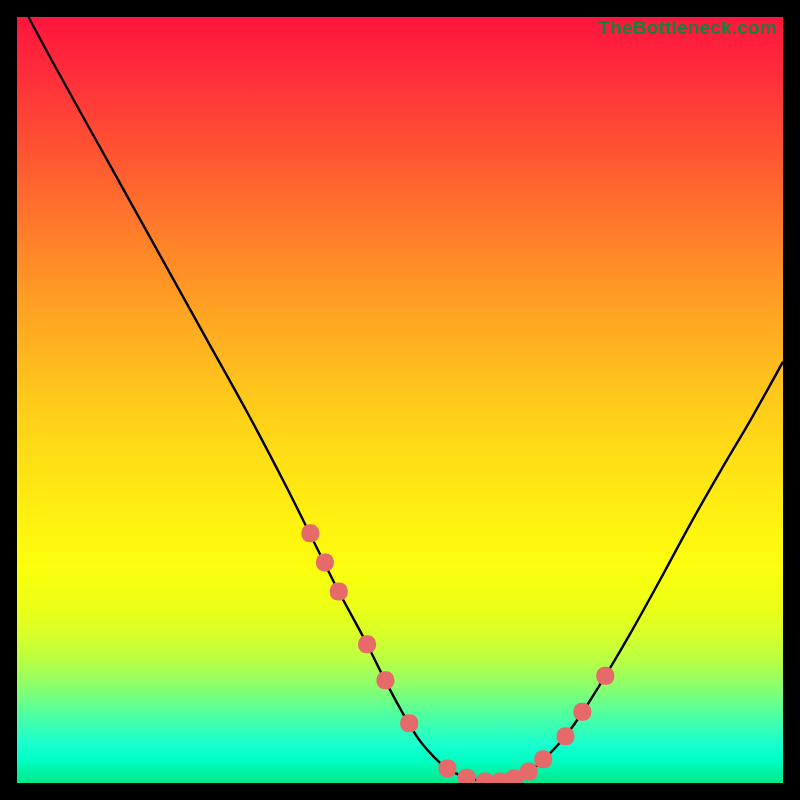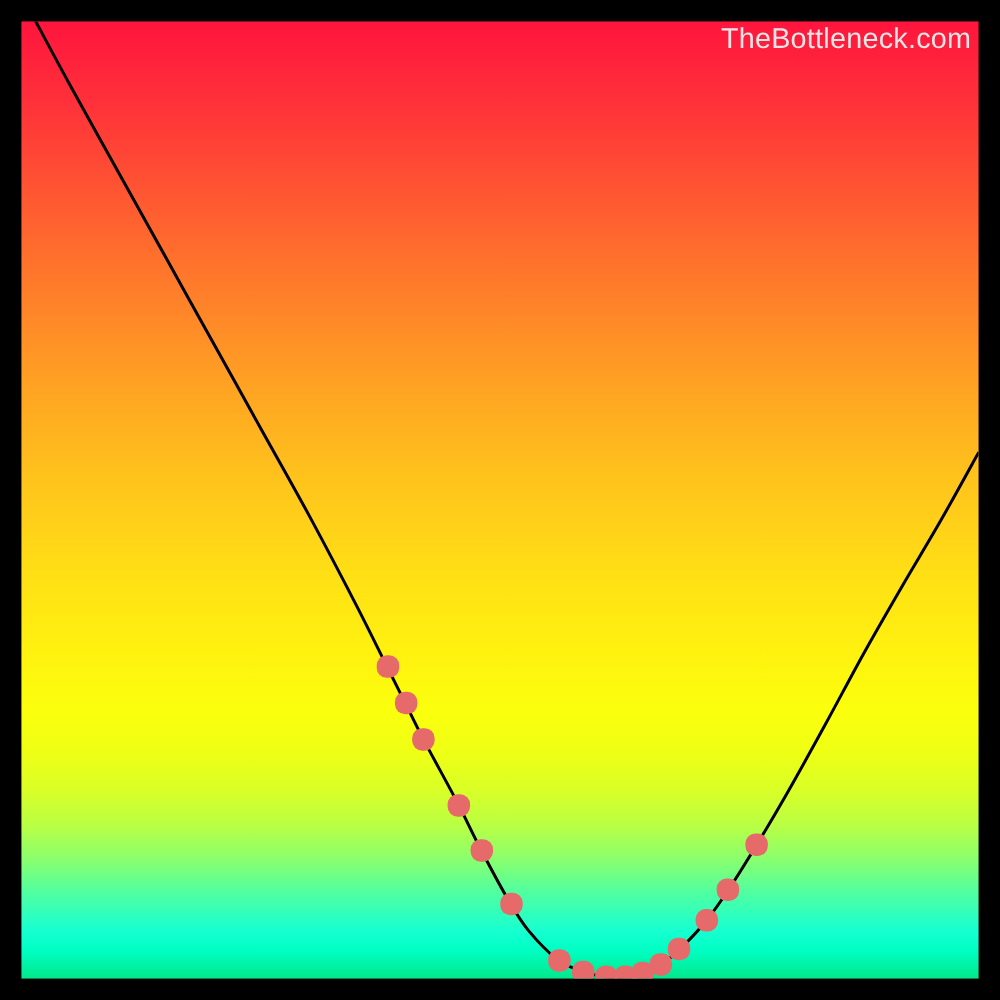--- a/index.html
+++ b/index.html
@@ -48,23 +48,23 @@
       #50ffa1 91%,
       #17ffd1 95%,
       #00ffc4 97%,
       #00e88a 100%
     );
   }
   .watermark {
     position: absolute;
     top: 0px;
     right: 6px;
-    color: #e5e5e5;
-    font-size: 23px;
-    font-weight: 400;
+    color: #15803d;
+    font-size: 19px;
+    font-weight: 700;
     letter-spacing: 0.2px;
     user-select: none;
   }
   svg.curve {
     position: absolute;
     left: 0; top: 0;
     width: 100%;
     height: 100%;
   }
 </style>

